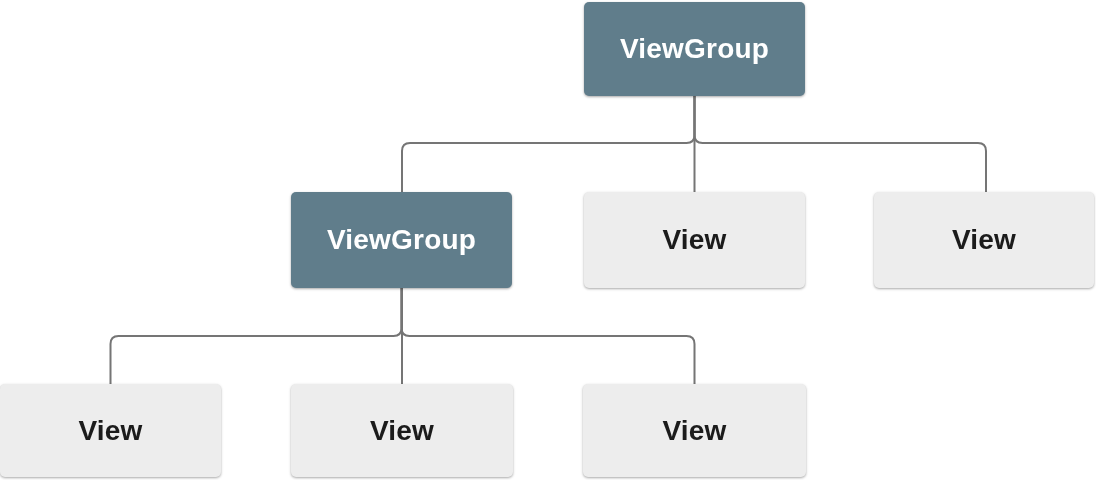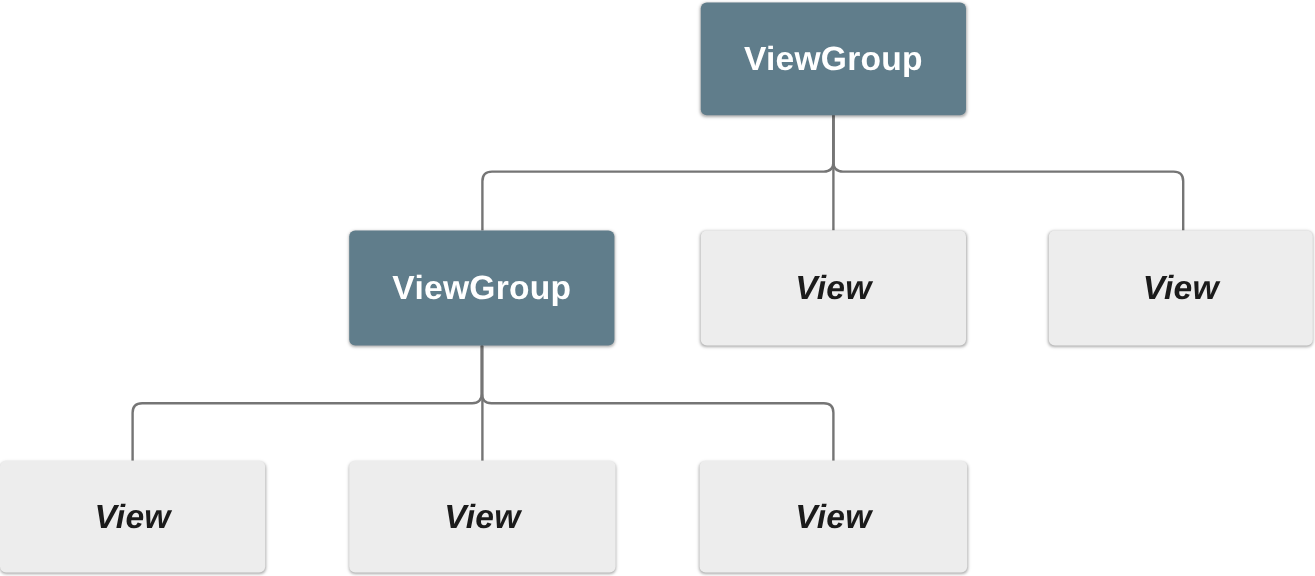--- a/index.html
+++ b/index.html
@@ -40,21 +40,20 @@
     box-shadow: 0 1px 3px rgba(0,0,0,0.22), 0 1px 2px rgba(0,0,0,0.14);
     text-align: center;
   }
   .node.viewgroup {
     background: var(--viewgroup-fill, #607d8b);
     color: var(--viewgroup-text, #ffffff);
   }
   .node.view {
     background: var(--view-fill, #ededed);
     color: var(--view-text, #1b1b1b);
-    font-style: italic;
   }
 </style>
 </head>
 <body>
 
 <div class="canvas">
 
   <svg class="edges-svg" viewBox="0 0 1096 480" xmlns="http://www.w3.org/2000/svg">
 
     <path d="M694.5 96 V135 Q694.5 143 686.5 143 H410 Q402 143 402 151 V192"></path>

